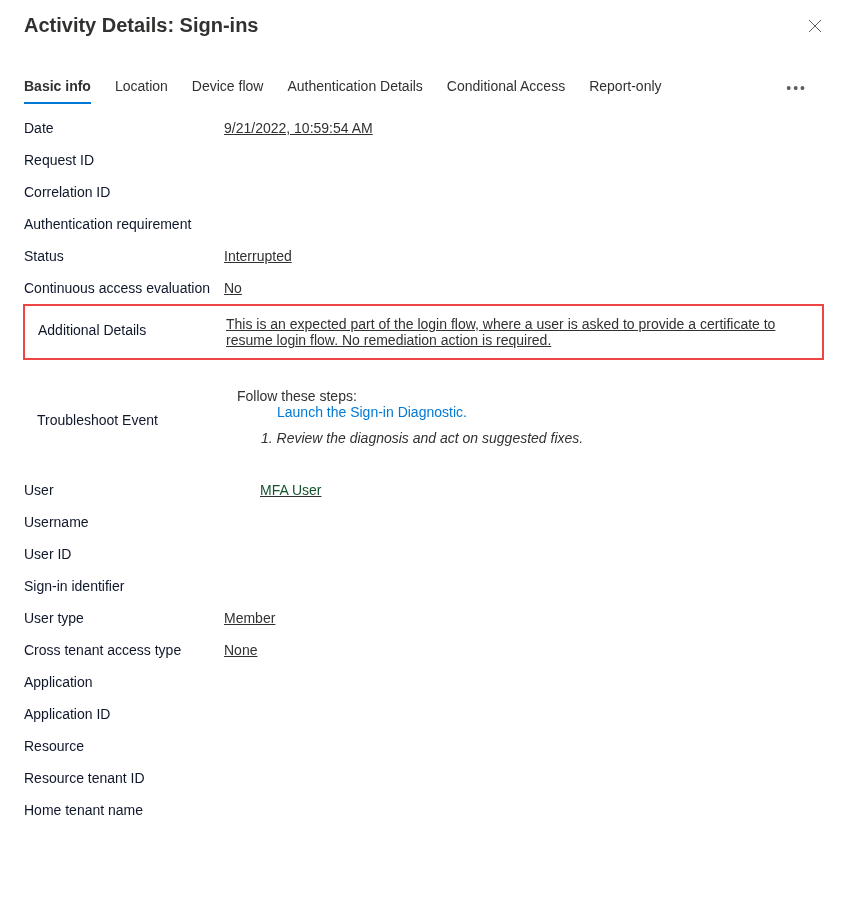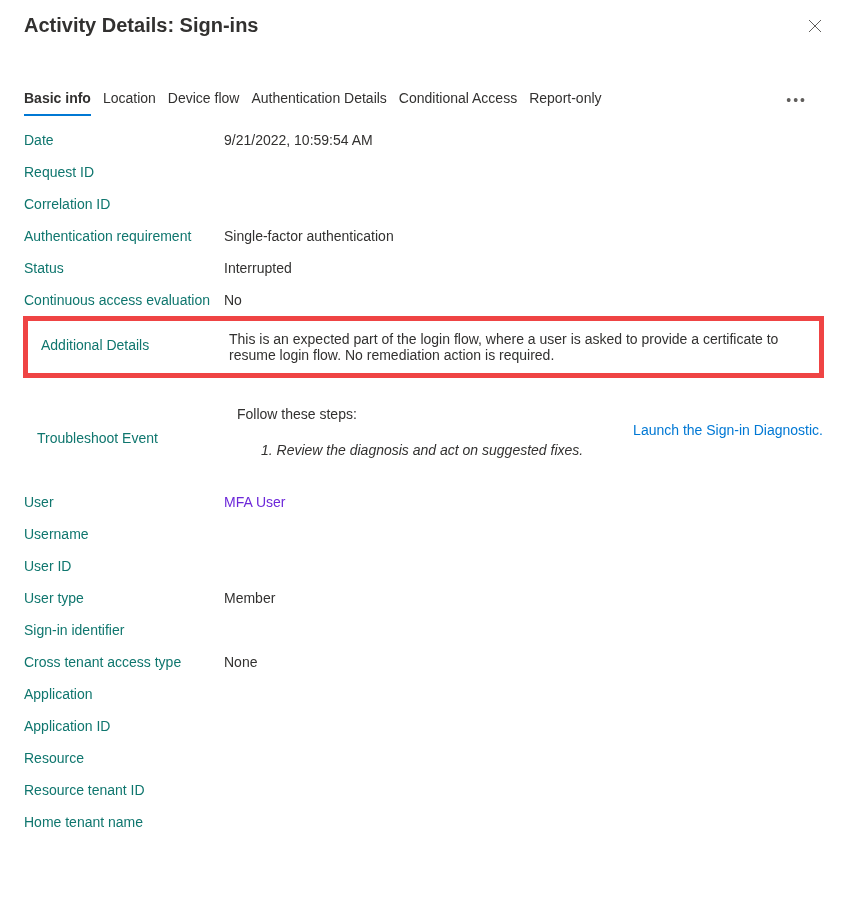--- a/index.html
+++ b/index.html
@@ -59,22 +59,22 @@
     .content-wrap::-webkit-scrollbar-thumb {
       background: #c8c6c4;
       border: 3px solid #f3f2f1;
       border-radius: 7px;
     }
     .tabs {
       display: flex;
       align-items: center;
       padding: 0 24px;
       border-bottom: none;
-      gap: 12px;
-      margin-top: 24px;
+      gap: 24px;
+      margin-top: 12px;
       position: relative;
     }
     .tab {
       padding: 6px 0 10px 0;
       cursor: pointer;
       color: #323130;
       position: relative;
     }
     .tab.active {
       font-weight: 600;
@@ -102,29 +102,30 @@
     }
     .row {
       display: flex;
       align-items: flex-start;
       padding: 8px 0;
       min-height: 32px;
     }
     .row .label {
       width: 200px;
       flex-shrink: 0;
-      color: #0f766e;
+      color: #0f172a;
       padding-right: 6px;
     }
     .row .value {
       flex: 1;
       color: #323130;
+      text-decoration: underline;
     }
     .highlight-row {
-      border: 5px solid #ef4444;
+      border: 2px solid #ef4444;
       margin-left: -1px;
       margin-right: -1px;
       padding-left: 1px;
       padding-right: 1px;
     }
     .highlight-row .row {
       padding: 10px 12px 10px 12px;
     }
     .highlight-row .label {
       width: 188px;
@@ -137,30 +138,30 @@
     .troubleshoot-block {
       flex: 1;
     }
     .troubleshoot-intro {
     }
     .troubleshoot-link {
       color: #0078d4;
       cursor: pointer;
       display: block;
       margin-left: 40px;
-      margin-bottom: 4px;
-      text-align: right;
+      margin-bottom: 10px;
     }
     .troubleshoot-step {
       margin-left: 24px;
       font-style: italic;
     }
     .link {
-      color: #6d28d9;
-      cursor: pointer;
+      color: #14532d;
+      cursor: pointer;
+      margin-left: 36px;
     }
     .spacer {
       height: 20px;
     }
   </style>
 </head>
 <body>
 
 <div class="panel">
   <div class="header">
@@ -193,21 +194,20 @@
       <div class="row">
         <div class="label">Request ID</div>
         <div class="value"></div>
       </div>
       <div class="row">
         <div class="label">Correlation ID</div>
         <div class="value"></div>
       </div>
       <div class="row">
         <div class="label">Authentication requirement</div>
-        <div class="value">Single-factor authentication</div>
       </div>
       <div class="row">
         <div class="label">Status</div>
         <div class="value">Interrupted</div>
       </div>
       <div class="row">
         <div class="label">Continuous access evaluation</div>
         <div class="value">No</div>
       </div>
 
@@ -237,26 +237,26 @@
       </div>
       <div class="row">
         <div class="label">Username</div>
         <div class="value"></div>
       </div>
       <div class="row">
         <div class="label">User ID</div>
         <div class="value"></div>
       </div>
       <div class="row">
+        <div class="label">Sign-in identifier</div>
+        <div class="value"></div>
+      </div>
+      <div class="row">
         <div class="label">User type</div>
         <div class="value">Member</div>
-      </div>
-      <div class="row">
-        <div class="label">Sign-in identifier</div>
-        <div class="value"></div>
       </div>
       <div class="row">
         <div class="label">Cross tenant access type</div>
         <div class="value">None</div>
       </div>
       <div class="row">
         <div class="label">Application</div>
         <div class="value"></div>
       </div>
       <div class="row">

